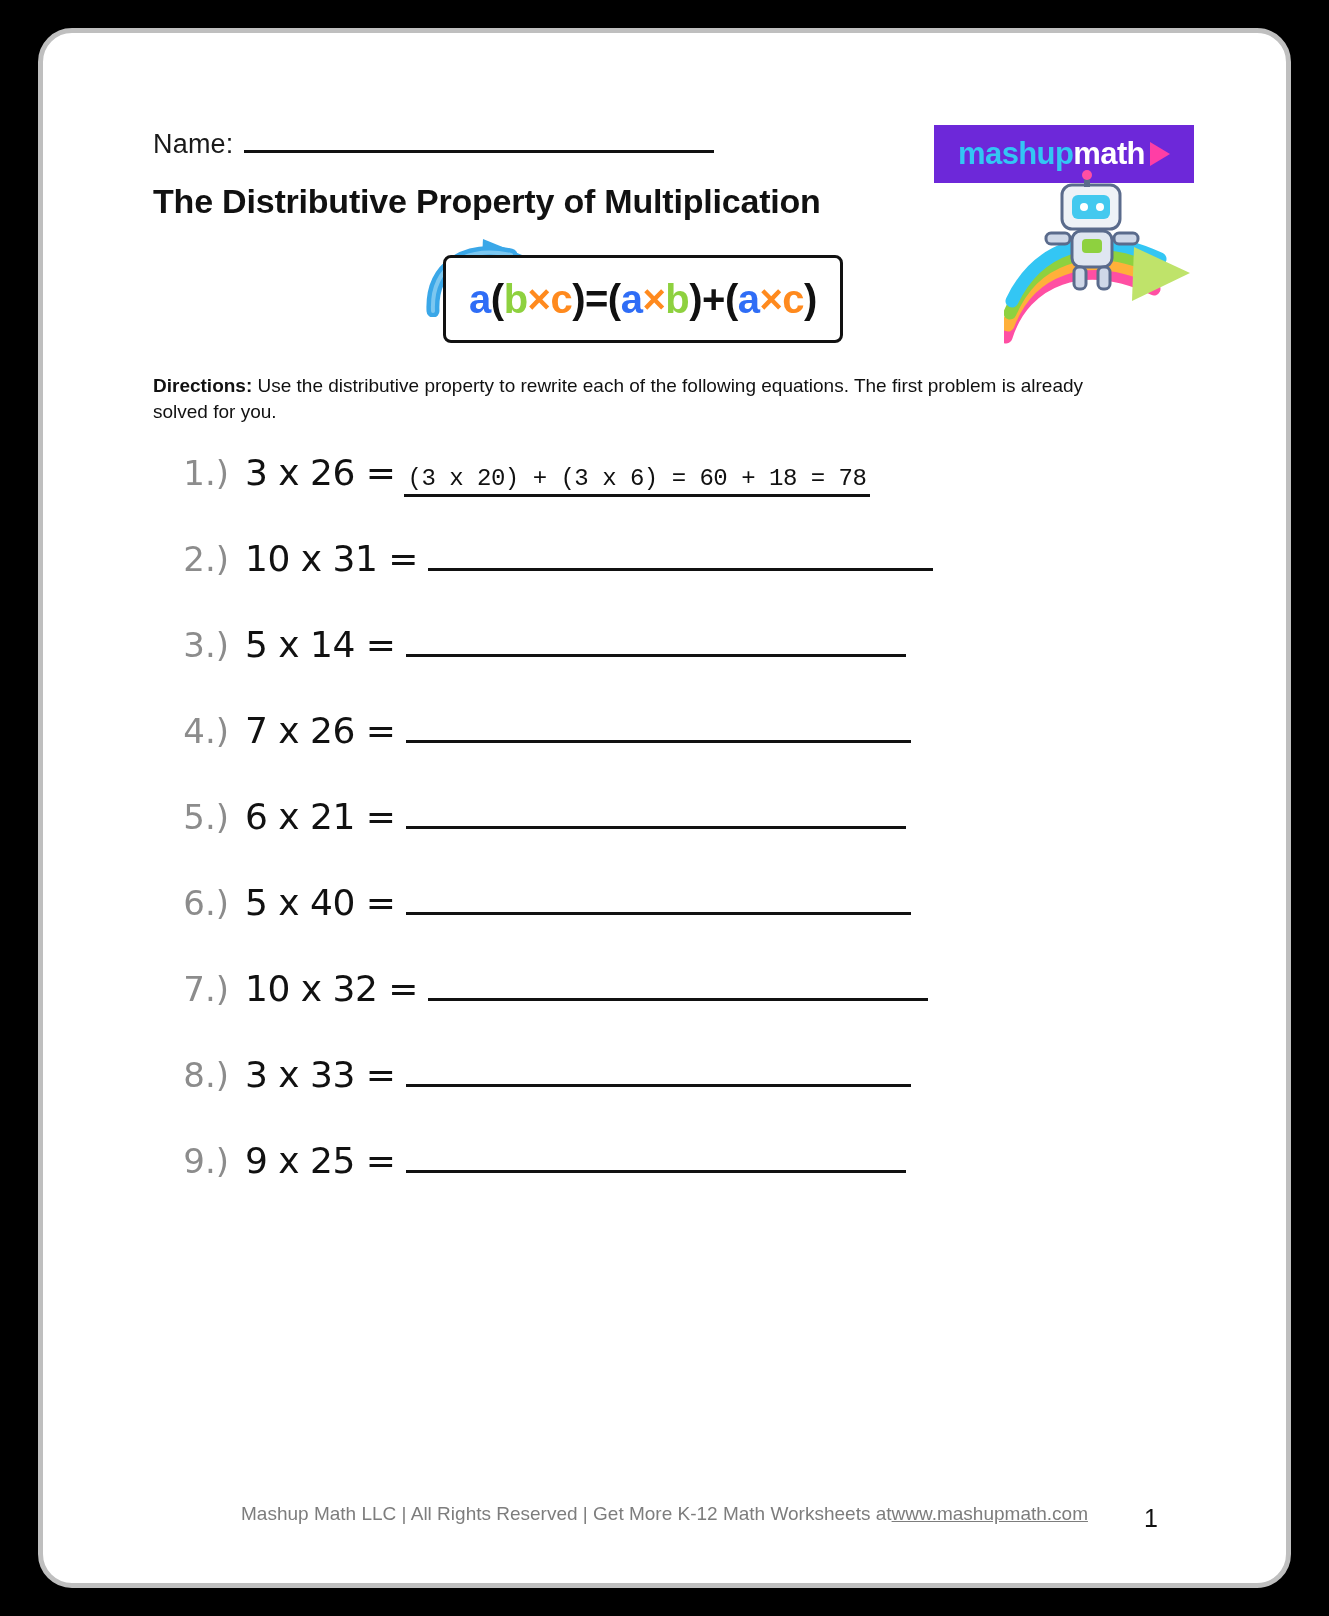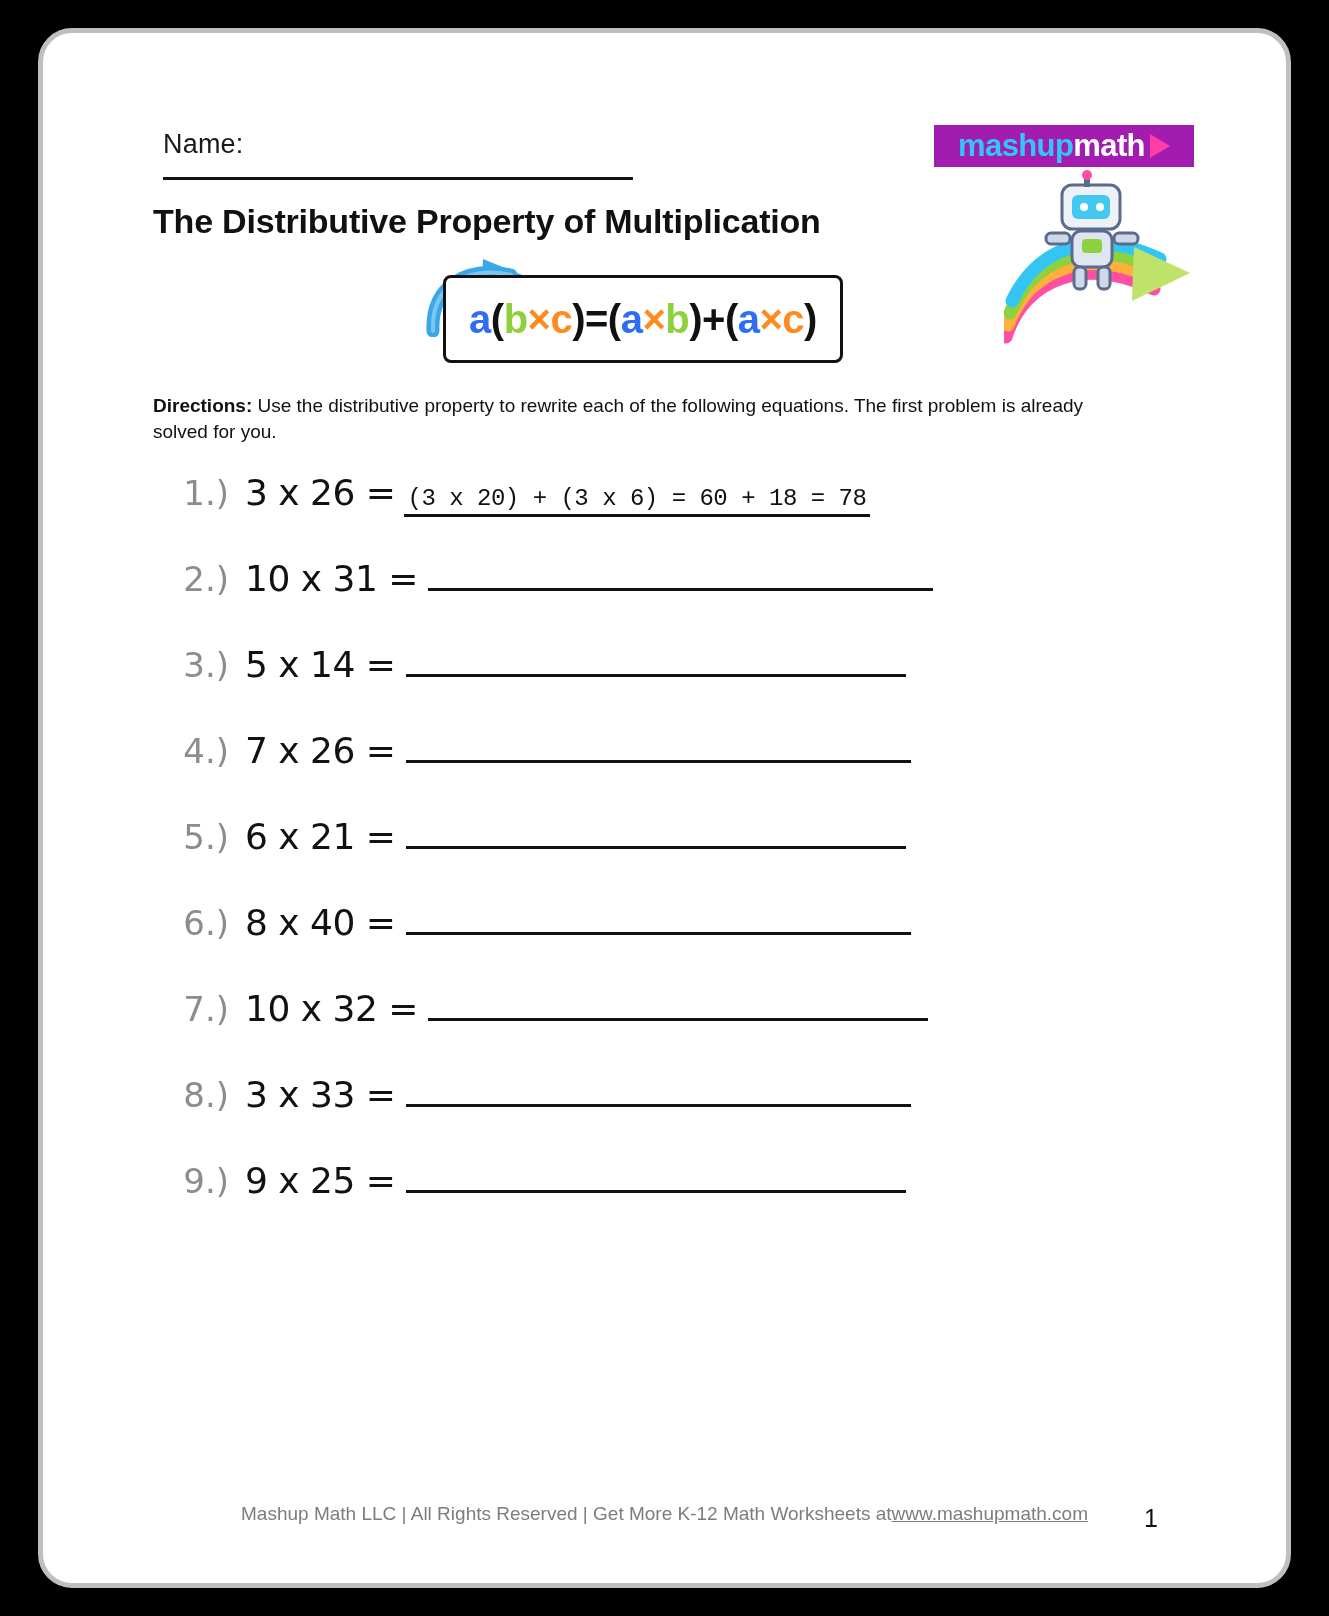--- a/index.html
+++ b/index.html
@@ -35,21 +35,20 @@
     padding: 96px 110px 0 110px;
   }
 
   
   .name-row {
     display: flex;
     align-items: baseline;
     font-size: 27px;
     color: #1a1a1a;
     letter-spacing: .2px;
-    flex-direction: column;
   }
   .name-label { font-size: 27px; }
   .name-line {
     display: inline-block;
     width: 470px;
     margin-left: 10px;
     border-bottom: 3px solid #111;
     height: 20px;
   }
 
@@ -67,22 +66,22 @@
     right: 92px;
     top: 92px;
     width: 290px;
     height: 220px;
   }
   .logo-bar {
     position: absolute;
     left: 30px;
     top: 0;
     width: 260px;
-    height: 42px;
-    background: #a21caf;
+    height: 58px;
+    background: #6d28d9;
     display: flex;
     align-items: center;
     justify-content: center;
     font-weight: bold;
     font-size: 31px;
     letter-spacing: -0.6px;
     text-align: center;
   }
   .lg-mash { color: #33c6f4; }
   .lg-math { color: #ffffff; }
@@ -275,21 +274,21 @@
       </div>
 
       <div class="problem">
         <span class="p-num">5.)</span>
         <span class="p-expr">6 x 21 =</span>
         <span class="p-blank" style="width:500px"></span>
       </div>
 
       <div class="problem">
         <span class="p-num">6.)</span>
-        <span class="p-expr">8 x 40 =</span>
+        <span class="p-expr">5 x 40 =</span>
         <span class="p-blank" style="width:505px"></span>
       </div>
 
       <div class="problem">
         <span class="p-num">7.)</span>
         <span class="p-expr">10 x 32 =</span>
         <span class="p-blank" style="width:500px"></span>
       </div>
 
       <div class="problem">

